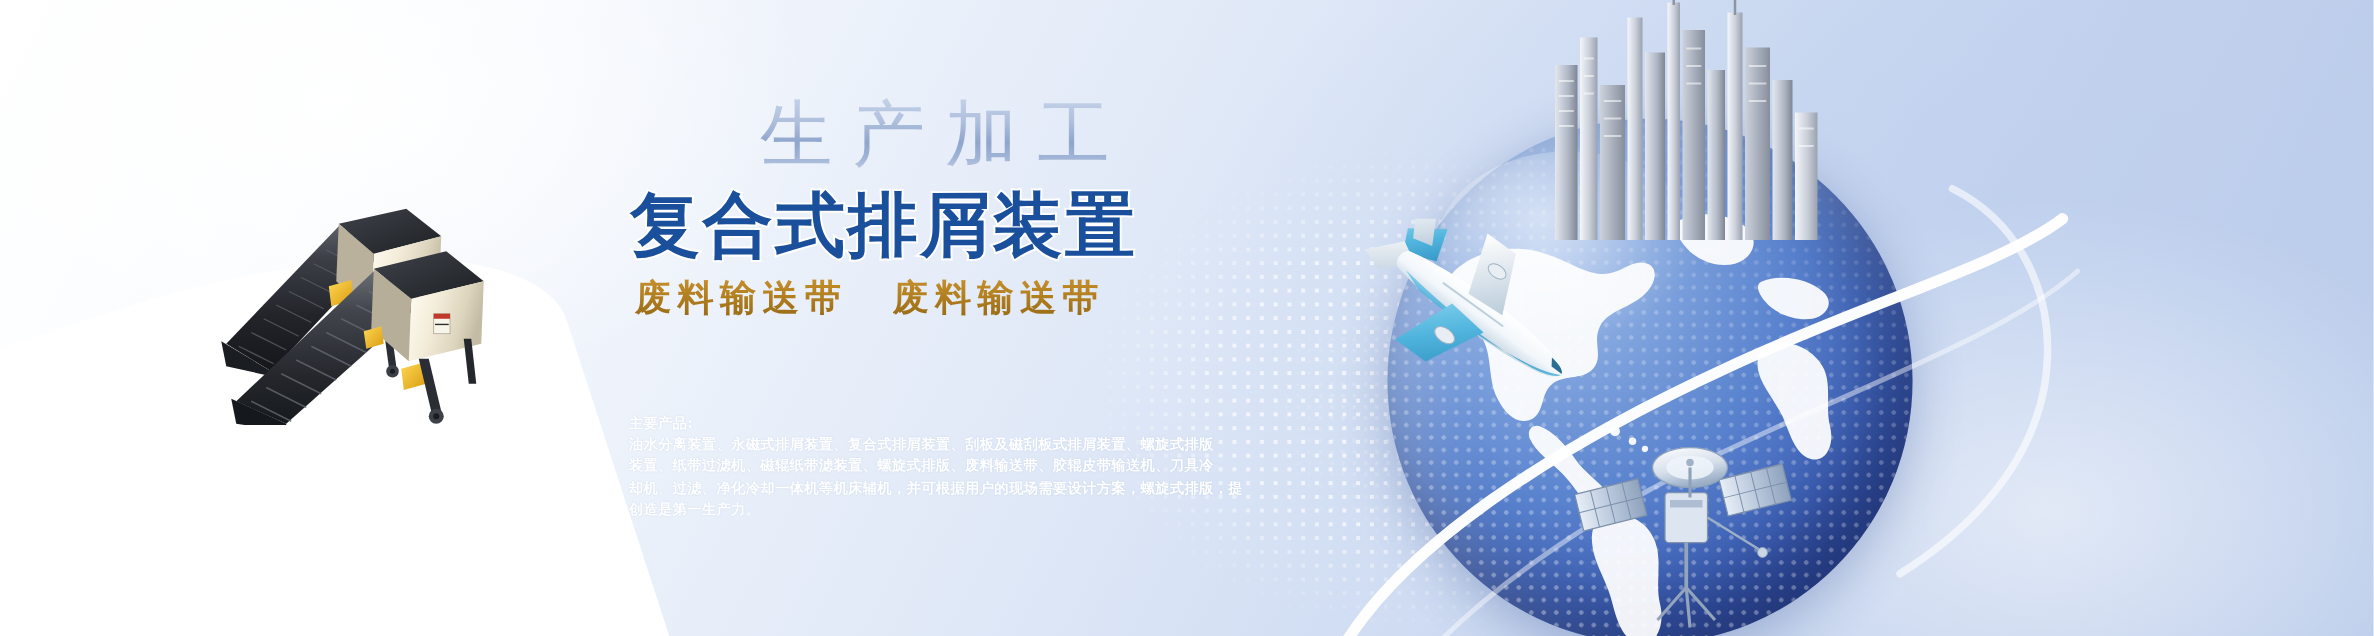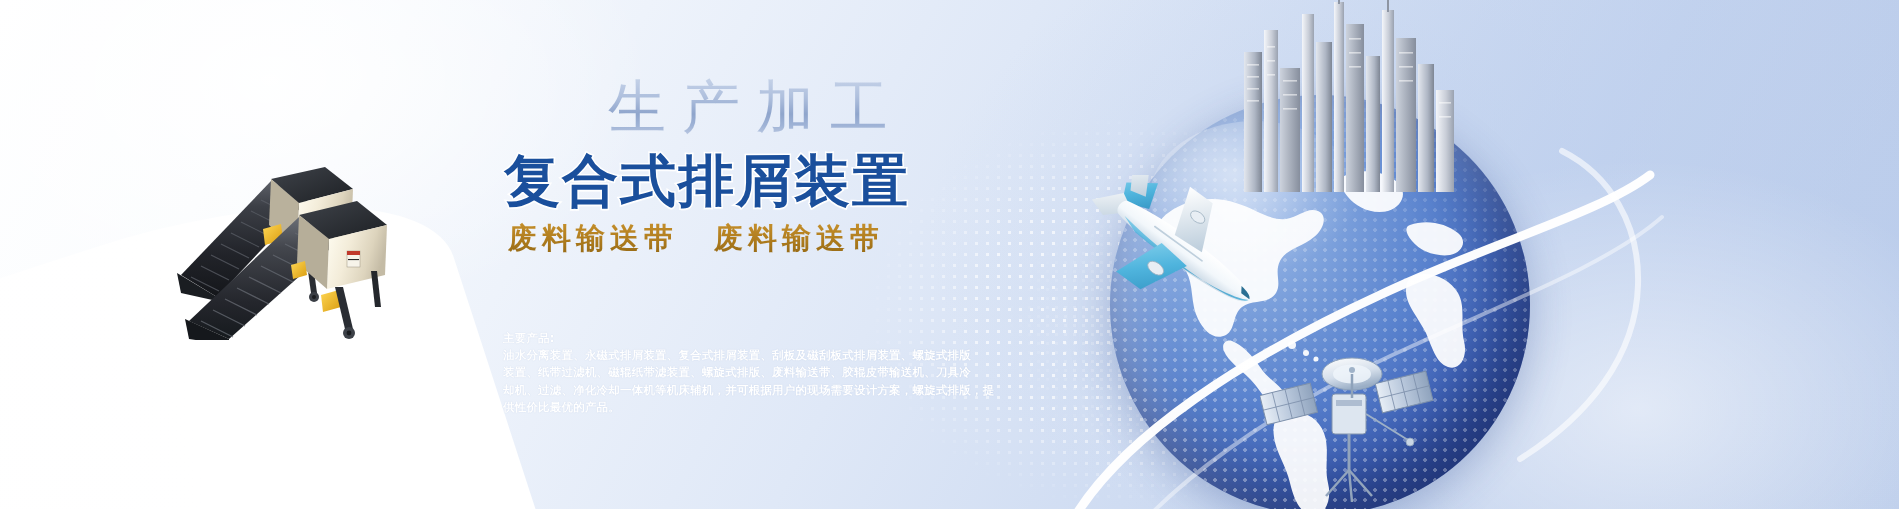--- a/index.html
+++ b/index.html
@@ -508,16 +508,16 @@
       <span>废料输送带</span>
       <span>废料输送带</span>
     </div>
   </div>
 
   <div id="para">
     <span class="p-title">主要产品:</span>
     <span class="p-line">油水分离装置、永磁式排屑装置、复合式排屑装置、刮板及磁刮板式排屑装置、螺旋式排版</span>
     <span class="p-line">装置、纸带过滤机、磁辊纸带滤装置、螺旋式排版、废料输送带、胶辊皮带输送机、刀具冷</span>
     <span class="p-line">却机、过滤、净化冷却一体机等机床辅机，并可根据用户的现场需要设计方案，螺旋式排版，提</span>
-    <span class="p-line">供性价比最优的产品。</span>
+    <span class="p-line">创造是第一生产力。</span>
   </div>
 
 </div>
 
 </body></html>

